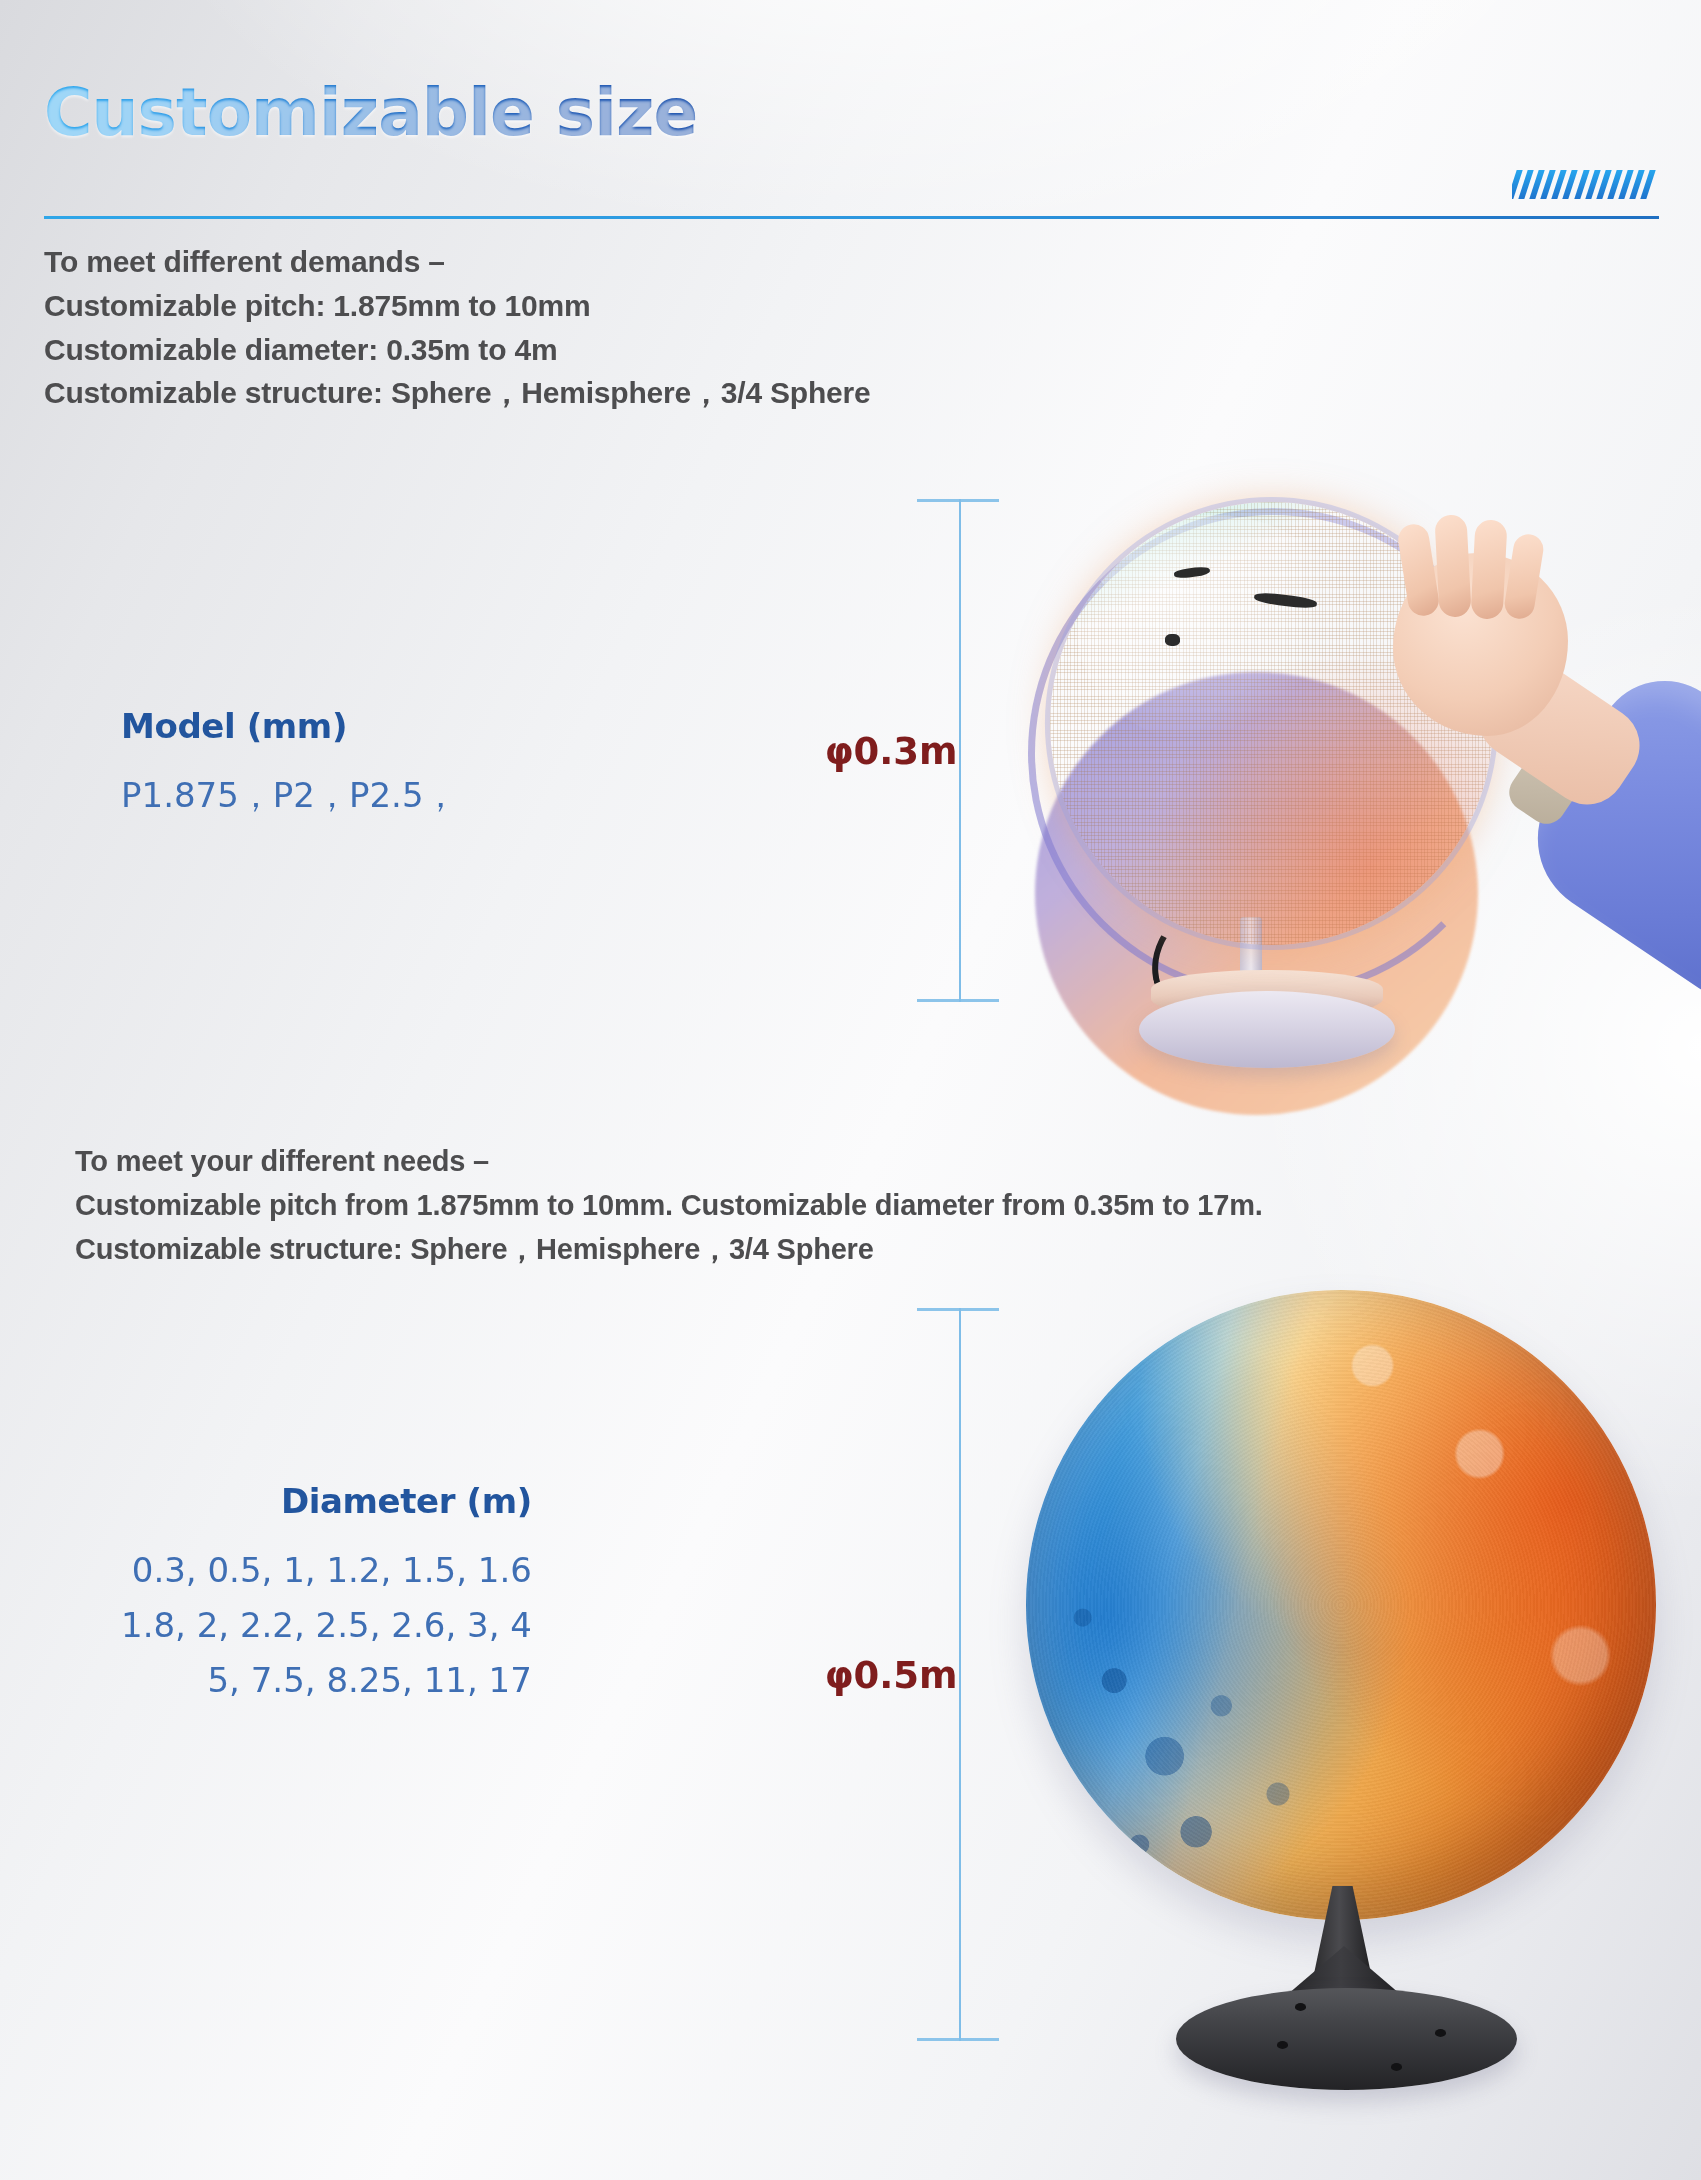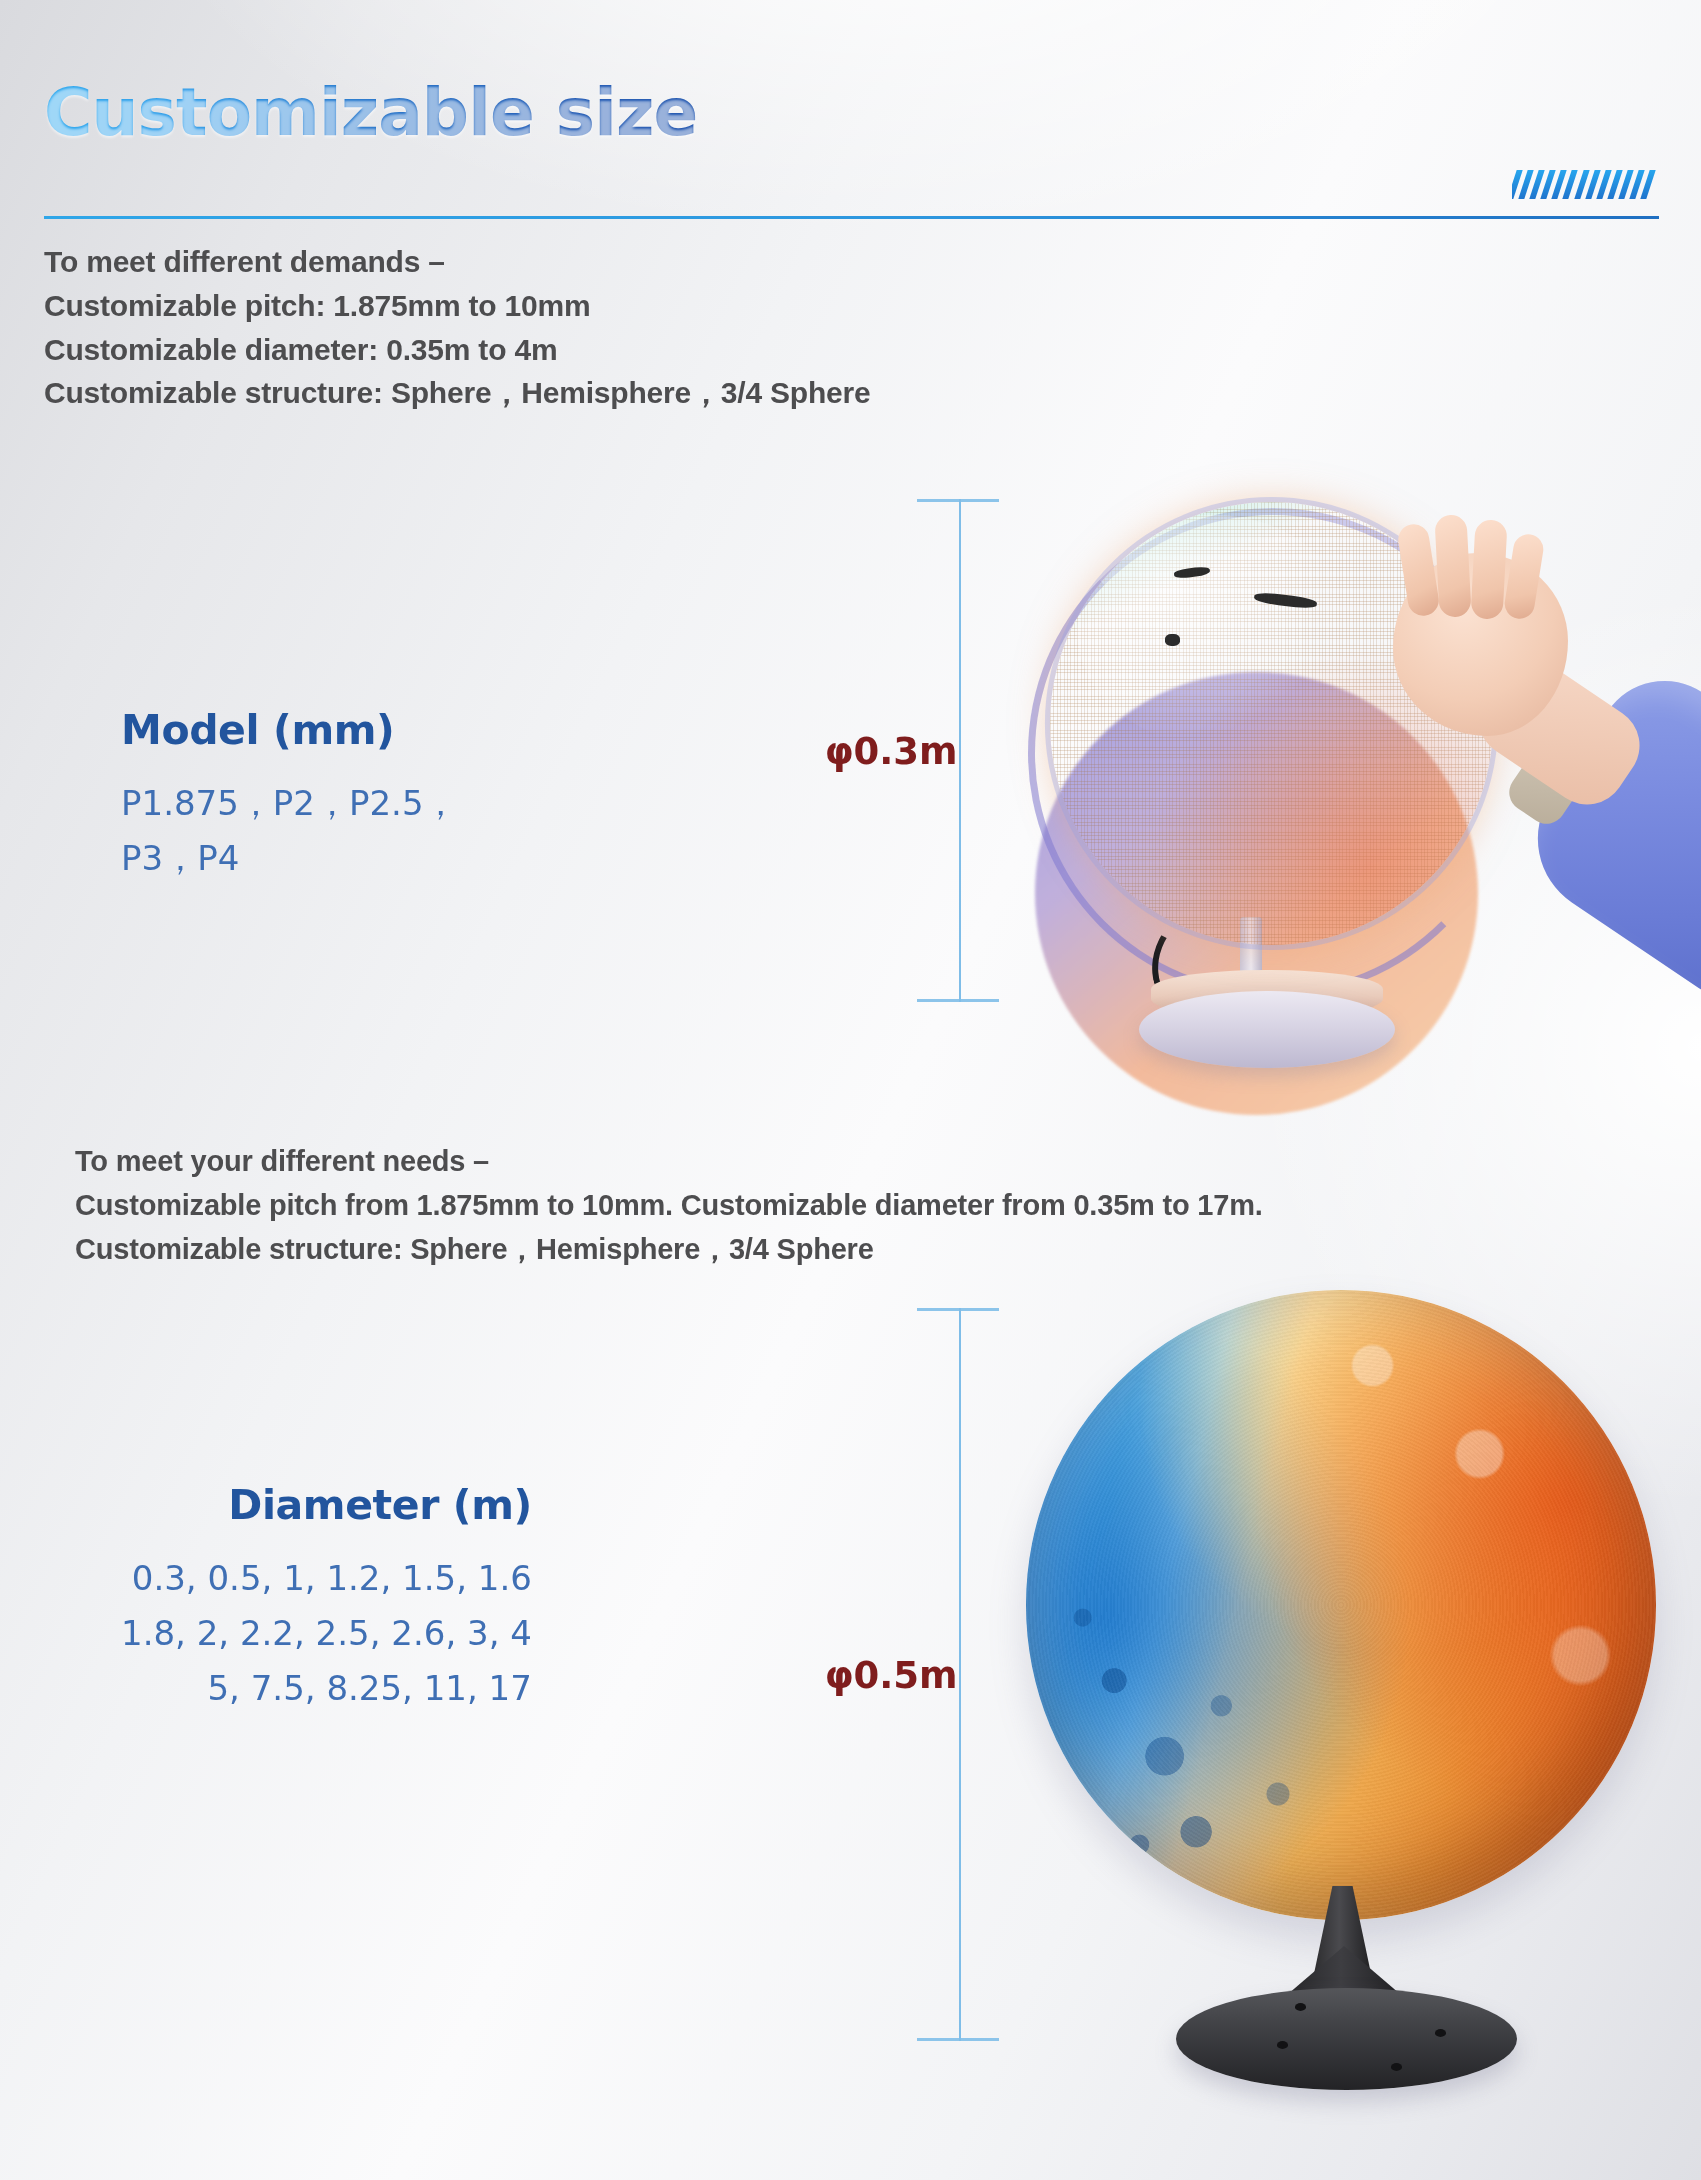--- a/index.html
+++ b/index.html
@@ -34,21 +34,21 @@
   .intro { position:absolute; left:44px; top:228px; width:1107px; }
   .intro p { font-size:30px; font-weight:bold; color:#4d4d4f; line-height:1.46;
              letter-spacing:-0.2px; white-space:nowrap; }
 
   .intro2 { position:absolute; left:75px; top:1127px; width:1533px; z-index:6; }
   .intro2 p { font-size:29px; font-weight:bold; color:#4d4d4f; line-height:1.52;
               letter-spacing:-0.2px; white-space:nowrap; }
 
   
   .spec { position:absolute; }
-  .spec h2 { font-size:41px; font-weight:bold; color:#22559e; margin-bottom:22px;
+  .spec h2 { font-size:34px; font-weight:bold; color:#22559e; margin-bottom:22px;
              font-family:"DejaVu Sans", sans-serif; letter-spacing:-0.4px; }
   .spec .vals { font-size:34px; color:#3f6fb4; line-height:1.62; white-space:nowrap;
                 font-family:"DejaVu Sans", sans-serif; }
   .spec-model { left:121px; top:694px; }
   .spec-diam  { left:121px; top:1469px;text-align:right; }
 
   
   .dim { position:absolute; }
   .dim .vline { position:absolute; left:50%; top:0; bottom:0; width:2.6px;
                 margin-left:-0.9px; background:#7fbde8; }
@@ -192,21 +192,20 @@
   <div class="intro">
     <p>To meet different demands –</p>
     <p>Customizable pitch: 1.875mm to 10mm</p>
     <p>Customizable diameter: 0.35m to 4m</p>
     <p>Customizable structure: Sphere，Hemisphere，3/4 Sphere</p>
   </div>
 
   <div class="spec spec-model">
     <h2>Model (mm)</h2>
     <div class="vals">P1.875，P2，P2.5，</div>
-    <div class="vals">P3，P4</div>
   </div>
 
   <div class="dim dim-1">
     <div class="cap top"></div>
     <div class="cap bot"></div>
     <div class="vline"></div>
     <div class="label">φ0.3m</div>
   </div>
 
   <div class="globe1">

